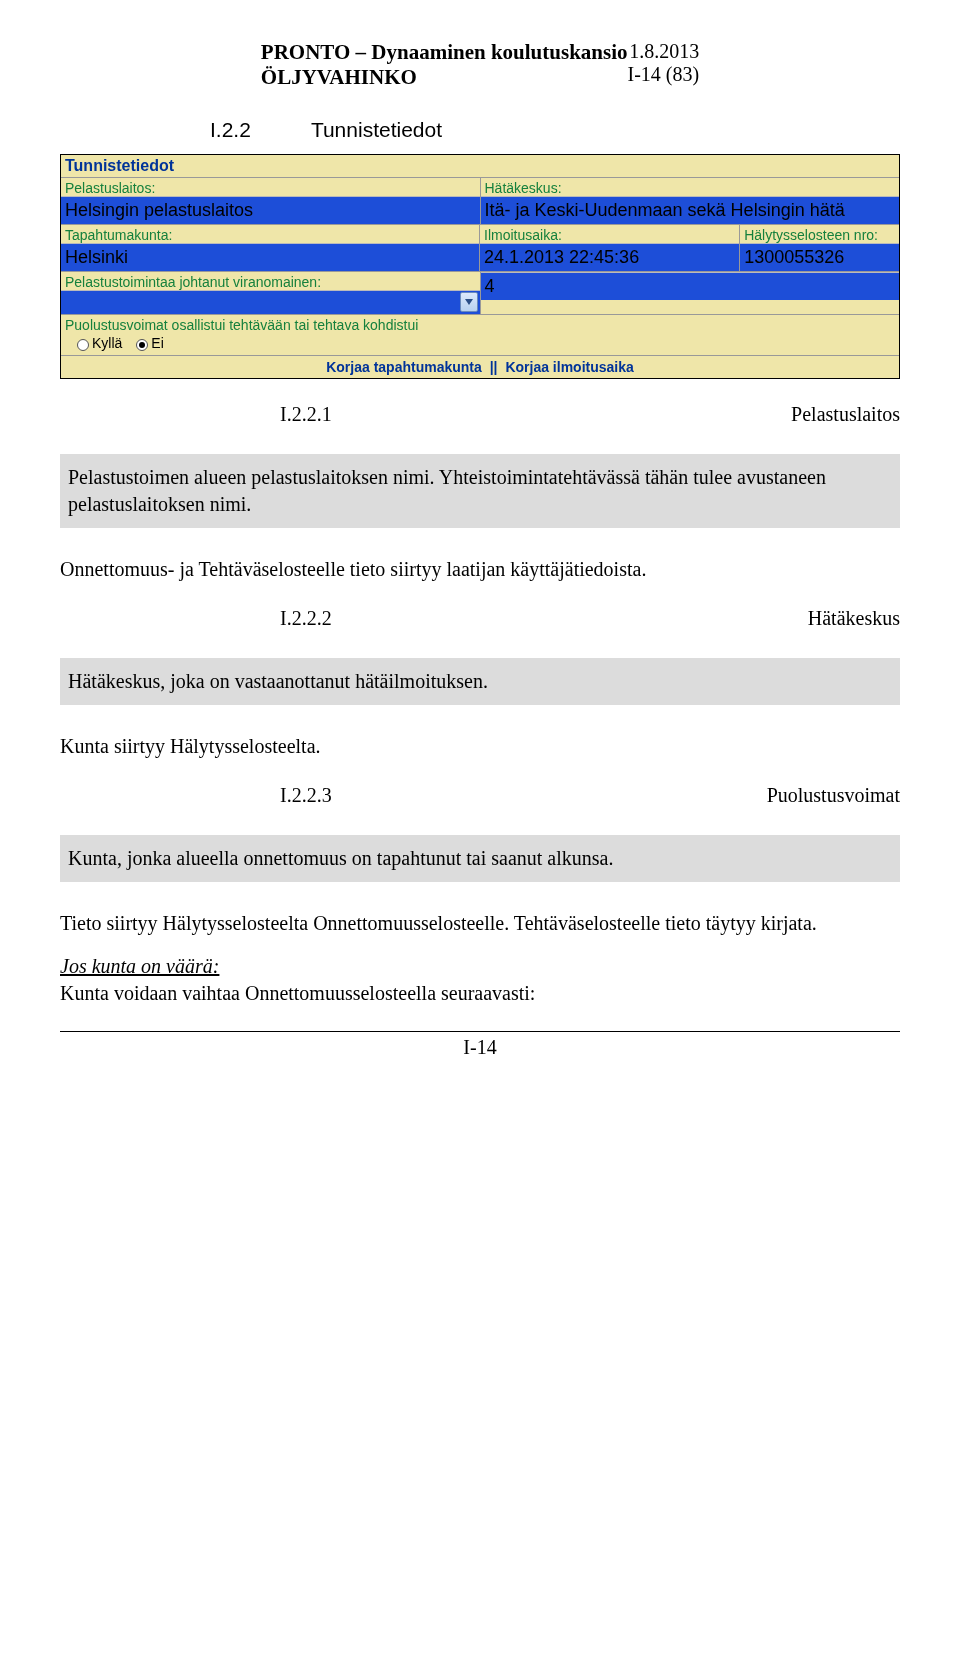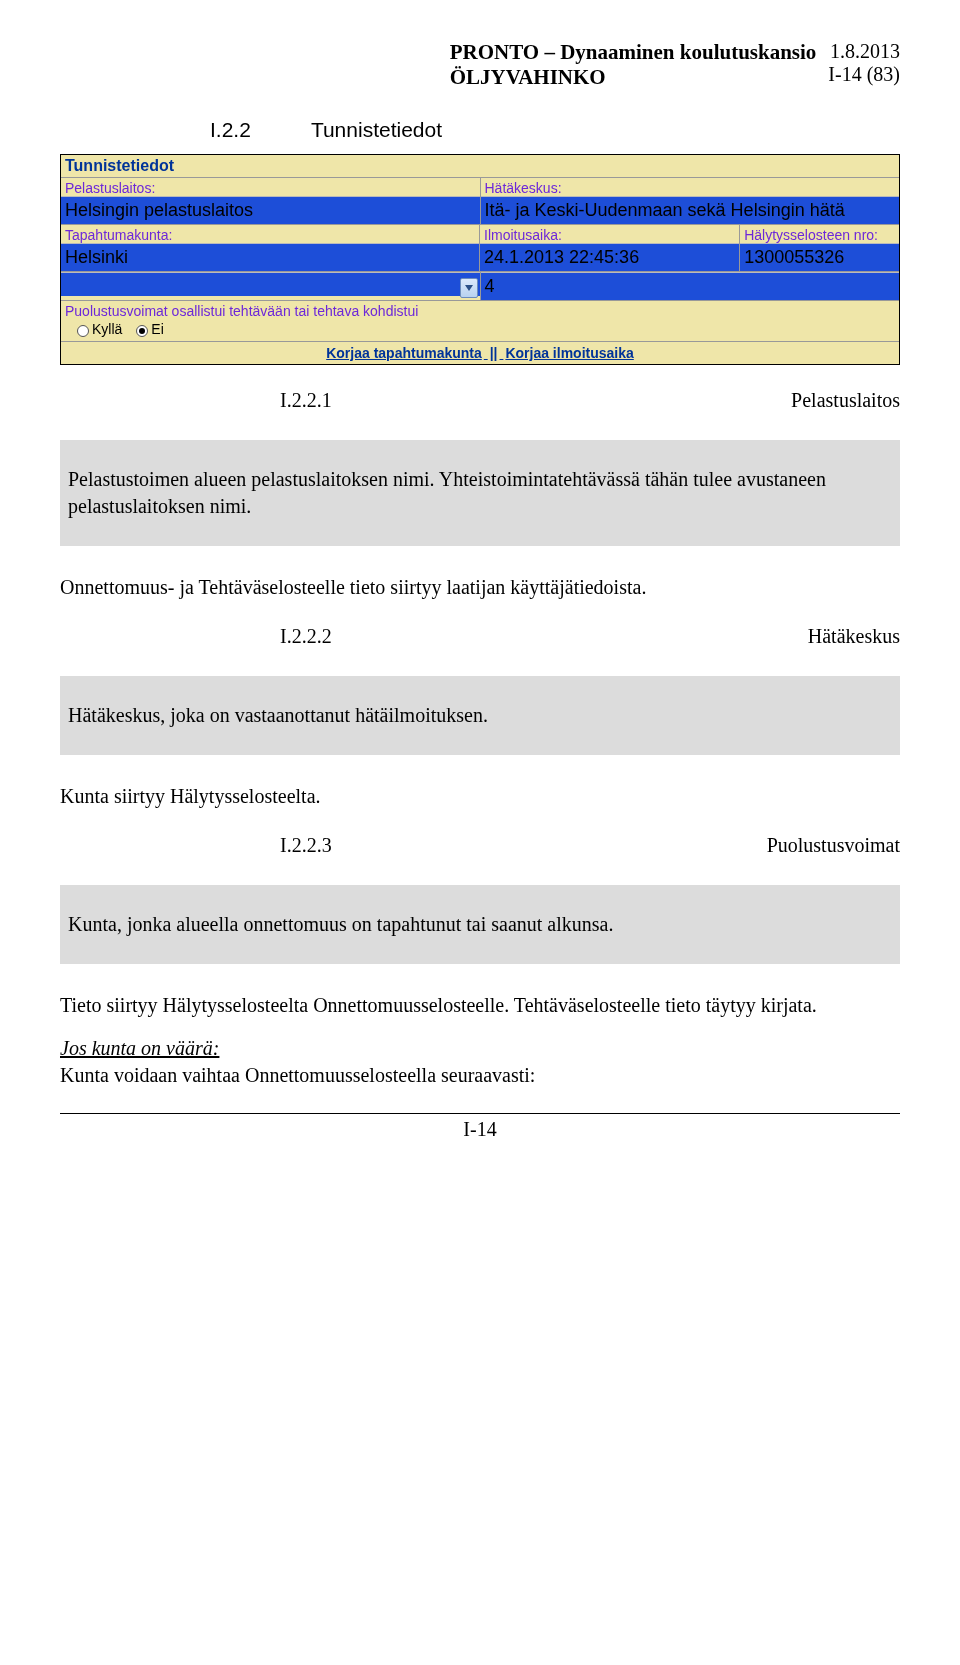--- a/index.html
+++ b/index.html
@@ -5,21 +5,21 @@
   * { box-sizing: border-box; }
   body {
     font-family: "Times New Roman", Times, serif;
     font-size: 20px;
     margin: 0;
     padding: 40px 60px 40px 60px;
     background: #fff;
     color: #000;
     width: 960px;
   }
-  .header-row { display: flex; justify-content: flex-end; gap: 12px; }
+  .header-row { display: flex; justify-content: center; }
   .header-left { font-weight: bold; font-size: 21px; }
   .header-right { text-align: right; font-size: 20px; }
   .section-heading {
     font-family: Arial, Helvetica, sans-serif;
     font-size: 21px;
     margin: 28px 0 12px 0;
     display: flex;
     gap: 60px;
     padding-left: 150px;
   }
@@ -27,21 +27,21 @@
     font-family: Liberation Serif, serif;
     font-size: 20px;
     margin: 24px 0 16px 0;
     display: flex;
     gap: 50px;
     padding-left: 220px;
     justify-content: space-between;
   }
   .gray-box {
     background: #dcdcdc;
-    padding: 26px 8px;
+    padding: 10px 8px;
     margin: 28px 0;
     font-size: 20px;
     line-height: 1.35;
   }
   .para { margin: 16px 0; line-height: 1.35; text-align: justify; }
   .underline { text-decoration: underline; font-style: italic; }
   .footer-line { border-top: 1px solid #000; margin-top: 24px; }
   .footer-num { text-align: center; font-size: 20px; margin-top: 4px; }
 
   
@@ -62,21 +62,21 @@
   }
   .frow { display: flex; border-bottom: 1px solid #999; }
   .frow:last-child { border-bottom: none; }
   .fcell {
     border-right: 1px solid #999;
     display: flex;
     flex-direction: column;
     background: #efe6a9;
   }
   .fcell:last-child { border-right: none; }
-  .flabel { font-size: 14px; padding: 2px 4px 0 4px; background: #efe6a9; color: #6d28d9; }
+  .flabel { font-size: 14px; padding: 2px 4px 0 4px; background: #efe6a9; color: #15803d; }
   .fval {
     background: #1d4ed8;
     font-family: Arial, sans-serif;
     font-size: 18px;
     padding: 3px 4px;
     border-top: 1px solid #bbb;
     min-height: 24px;
   }
   .dropdown-cell { position: relative; }
   .dropdown-btn {
@@ -98,21 +98,20 @@
     width: 12px; height: 12px; border: 1px solid #555; border-radius: 50%; background: #fff; display: inline-flex; align-items: center; justify-content: center;
   }
   .radio.selected::after { content: ""; width: 6px; height: 6px; background: #000; border-radius: 50%; }
   .links-row {
     text-align: center;
     font-weight: bold;
     color: #003399;
     font-size: 14px;
     padding: 3px 0;
     background: #efe6a9;
-    text-decoration: underline;
   }
   .links-row span { padding: 0 2px; }
 </style>
 </head>
 <body>
 
 <div class="header-row">
   <div class="header-left">
     <div>PRONTO – Dynaaminen koulutuskansio</div>
     <div>ÖLJYVAHINKO</div>
@@ -154,20 +153,21 @@
       <div class="fval">24.1.2013 22:45:36</div>
     </div>
     <div class="fcell" style="flex:0.38">
       <div class="flabel">Hälytysselosteen nro:</div>
       <div class="fval">1300055326</div>
     </div>
   </div>
 
   <div class="frow">
     <div class="fcell dropdown-cell" style="flex:1; position:relative;">
+      <div class="flabel">Pelastustoimintaa johtanut viranomainen:</div>
       <div class="fval" style="padding-right:24px;"></div>
       <div class="dropdown-btn">
         <svg width="8" height="6" viewBox="0 0 8 6">
             <path d="M0 0 L8 0 L4 6 Z" fill="#2b4f87"></path>
           </svg>
       </div>
     </div>
     <div class="fcell" style="flex:1">
       <div class="fval">4</div>
     </div>

